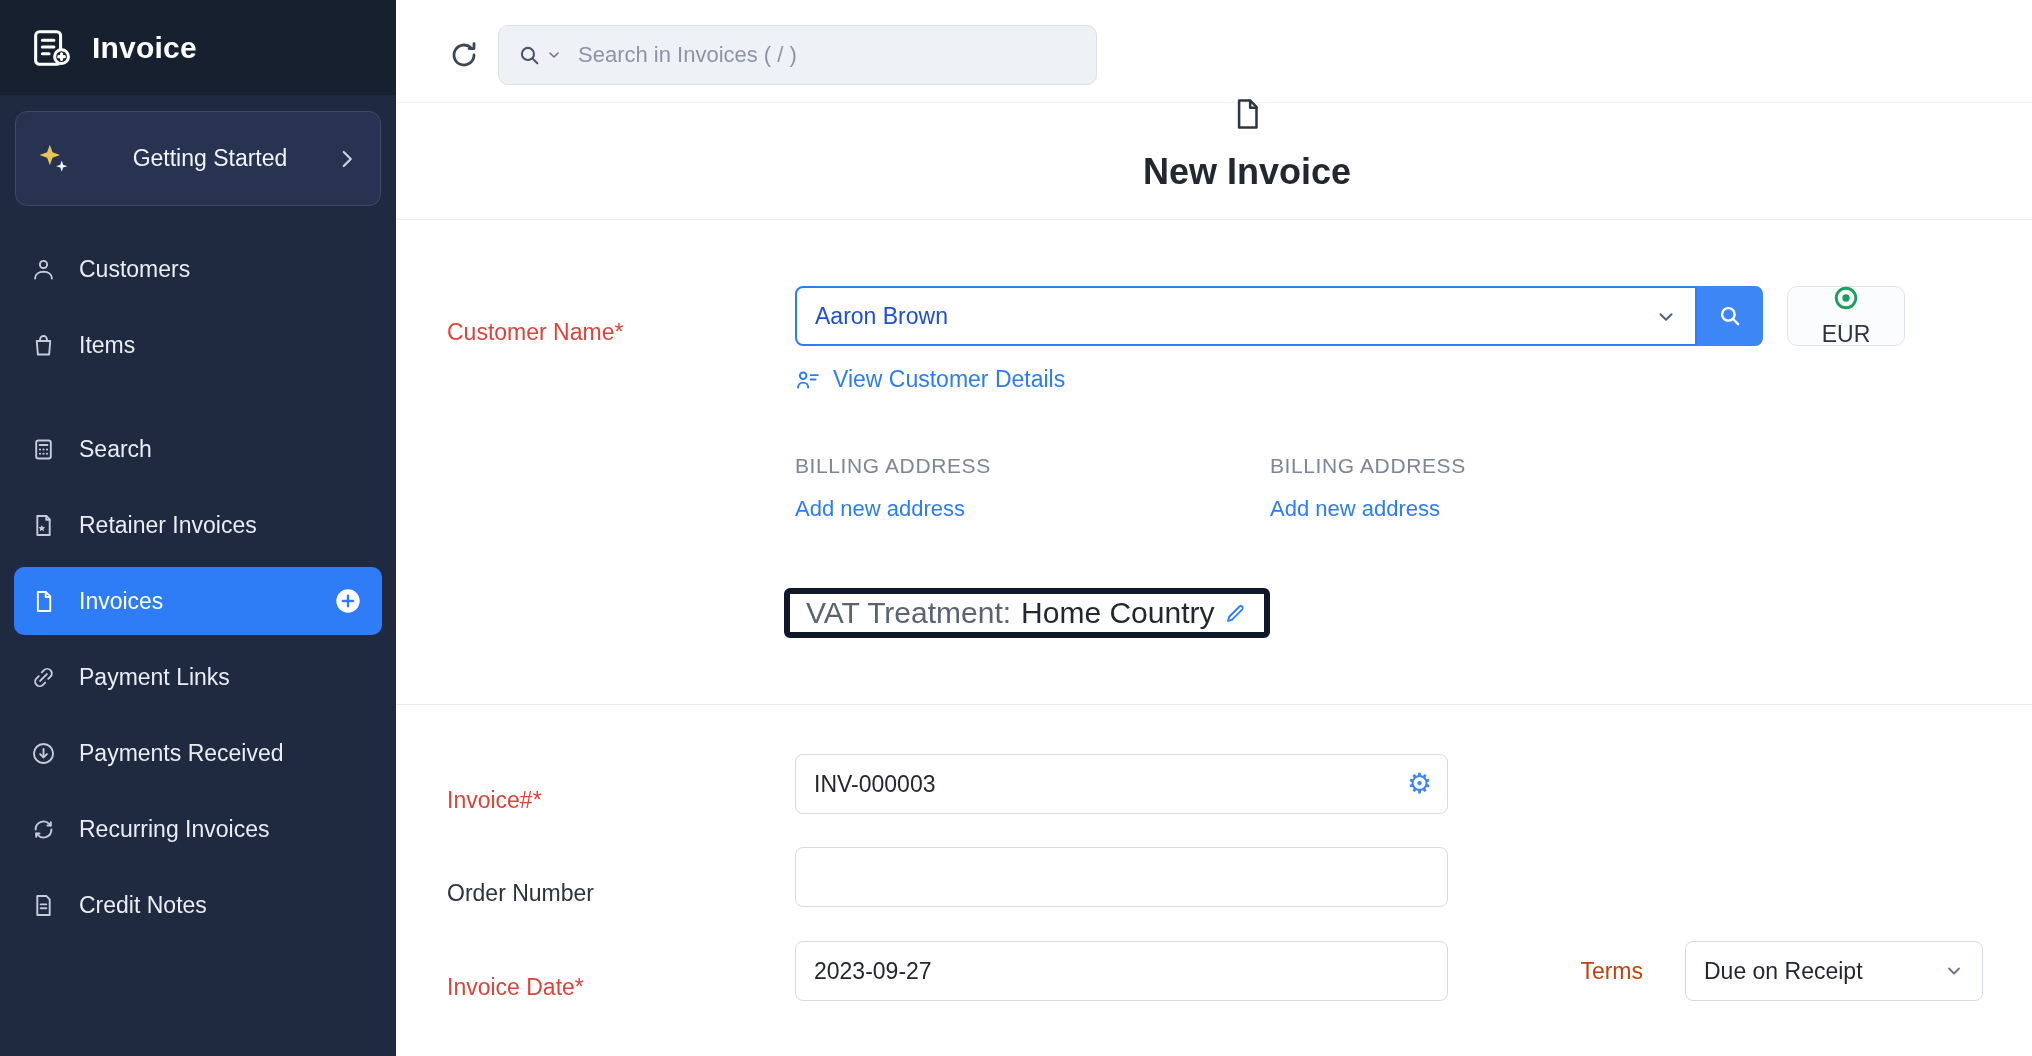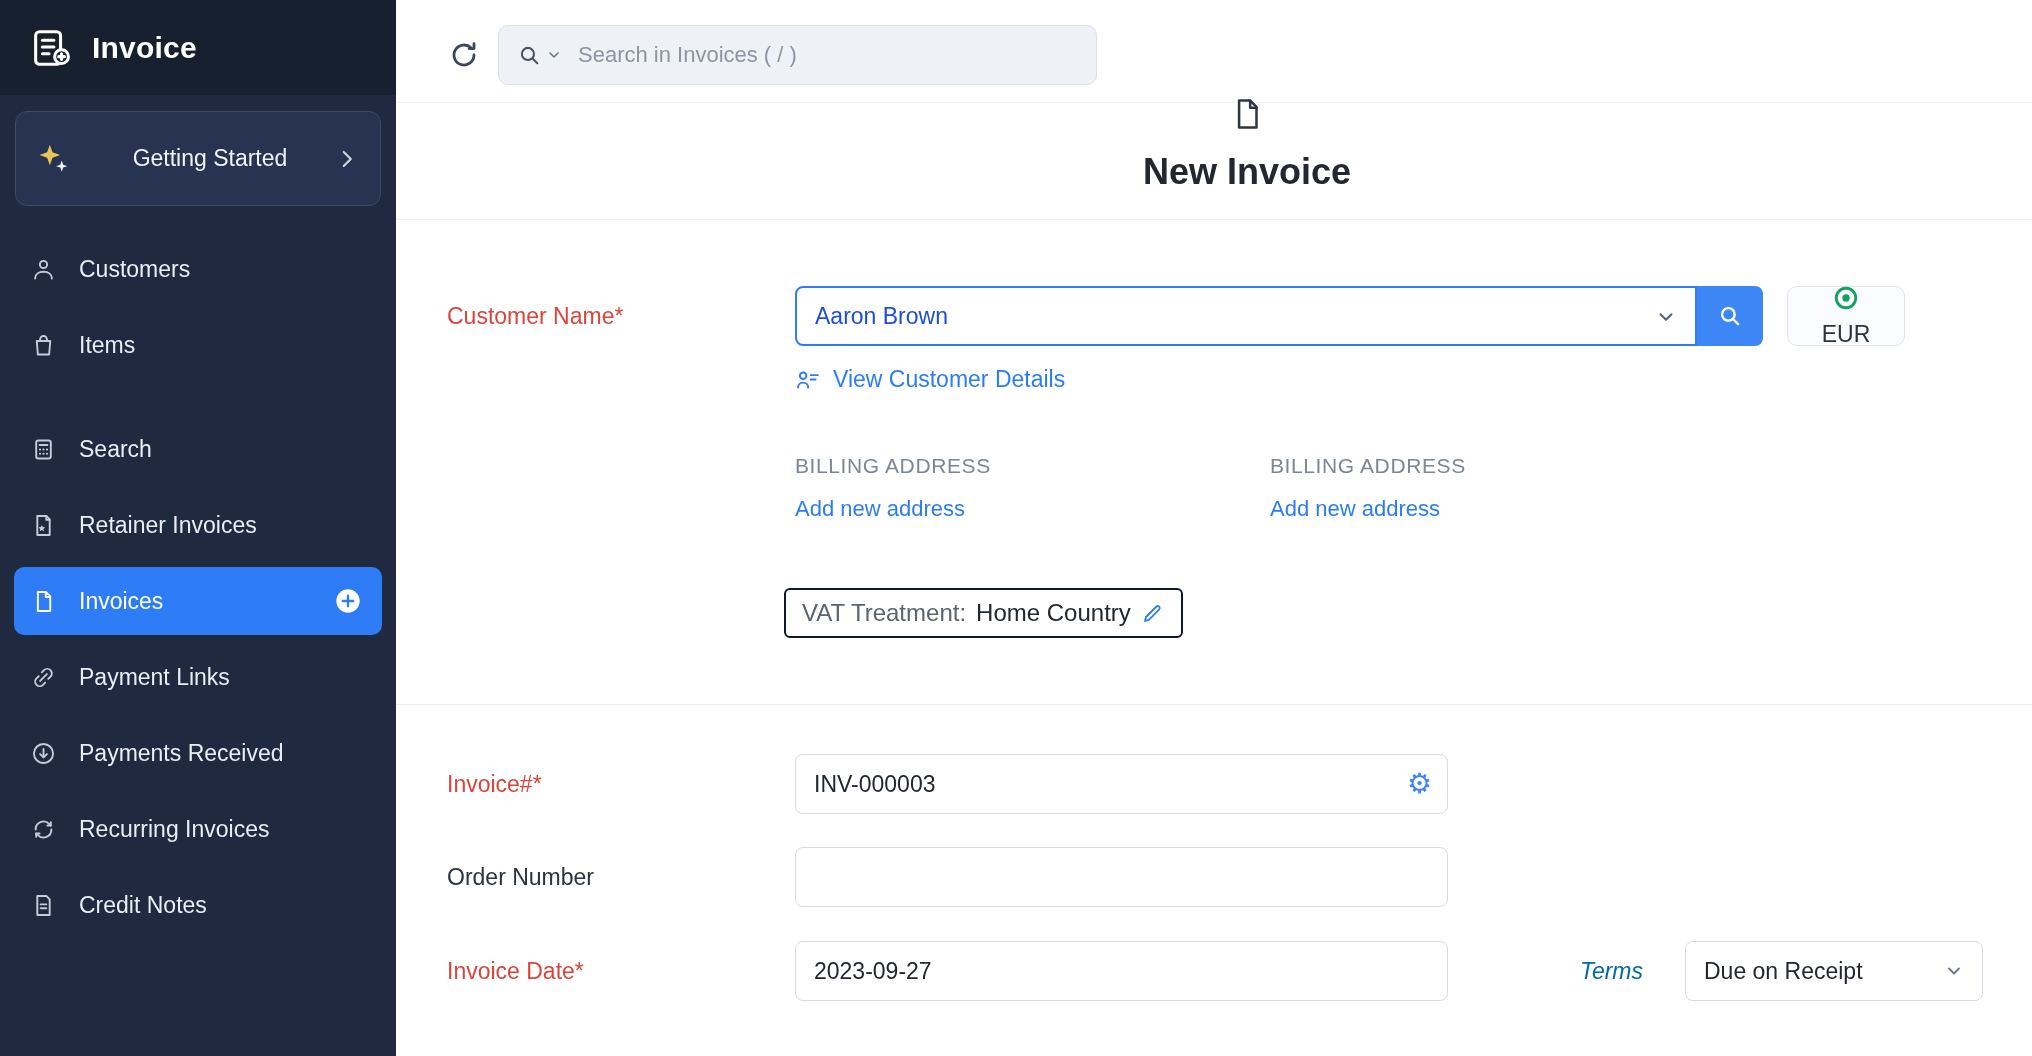--- a/index.html
+++ b/index.html
@@ -78,21 +78,21 @@
 
   .page-header {
     position:absolute; top:95px; left:0; right:0; height:125px;
     border-bottom:1px solid #e9ebef;
     display:flex; align-items:center; gap:18px; padding-left:66px;flex-direction:column;
   }
   .ph-icon { width:38px; height:38px; color:#2f3642; }
   .page-title { font-size:36px; font-weight:700; color:#23272f; }
 
   
-  .form-row { position:absolute; left:51px; display:flex; align-items:center; }
+  .form-row { position:absolute; left:51px; display:flex; align-items:flex-end; }
   .f-label { width:348px; font-size:23px; color:#2b3240; flex:0 0 auto; }
   .f-label.required { color:#d9453a; }
 
   .row-customer { top:286px; }
   .combo { position:relative; flex:0 0 auto; }
   .combo input {
     width:902px; height:60px; border:2px solid #2e7cf6; border-radius:8px 0 0 8px;
     padding:0 60px 0 18px; font-family:"Liberation Sans",sans-serif;
     font-size:23px; color:#1d4ed8; outline:none;
   }
@@ -120,23 +120,23 @@
 
   .addr-head { position:absolute; top:454px; font-size:21px; color:#7d8694; letter-spacing:.6px; }
   .addr-head.billing { left:399px; }
   .addr-head.shipping { left:874px; }
   .addr-link { position:absolute; top:496px; font-size:22px; color:#2b7cf5; cursor:pointer; }
   .addr-link.billing { left:399px; }
   .addr-link.shipping { left:874px; }
 
   .vat-box {
     position:absolute; top:588px; left:388px; height:50px;
-    border:2px solid #0f172a; border-radius:6px;
+    border:6px solid #0f172a; border-radius:6px;
     display:flex; align-items:center; gap:10px; padding:0 16px;
-    font-size:24px;
+    font-size:30px;
   }
   .vat-label { color:#5b6372; }
   .vat-value { color:#23272f; }
   .vat-edit { width:24px; height:24px; color:#2b7cf5; cursor:pointer; }
 
   .section-divider { position:absolute; top:704px; left:0; right:0; height:1px; background:#e9ebef; }
 
   .row-invno { top:754px; }
   .row-order { top:847px; }
   .row-date  { top:941px; right:49px; }
@@ -146,21 +146,21 @@
     width:653px; height:60px; border:1px solid #d5dae2; border-radius:8px;
     padding:0 56px 0 18px; font-family:"Liberation Sans",sans-serif;
     font-size:23px; color:#23272f; outline:none; background:#ffffff;
   }
   .gear-icon {
     position:absolute; right:16px; top:14px; font-size:28px; line-height:32px;
     color:#3f86f5; cursor:pointer;
   }
 
   .terms-group { margin-left:auto; display:flex; align-items:center; gap:42px; }
-  .terms-label { font-size:23px; color:#0369a1;font-style:italic; }
+  .terms-label { font-size:23px; color:#c2410c; }
   .dropdown {
     width:298px; height:60px; border:1px solid #d5dae2; border-radius:8px;
     display:flex; align-items:center; justify-content:space-between;
     padding:0 18px; font-size:23px; color:#23272f; cursor:pointer; background:#ffffff;
   }
   .dropdown .d-chevron { width:20px; height:20px; color:#6b7588; }
 </style>
 </head>
 <body>
 

